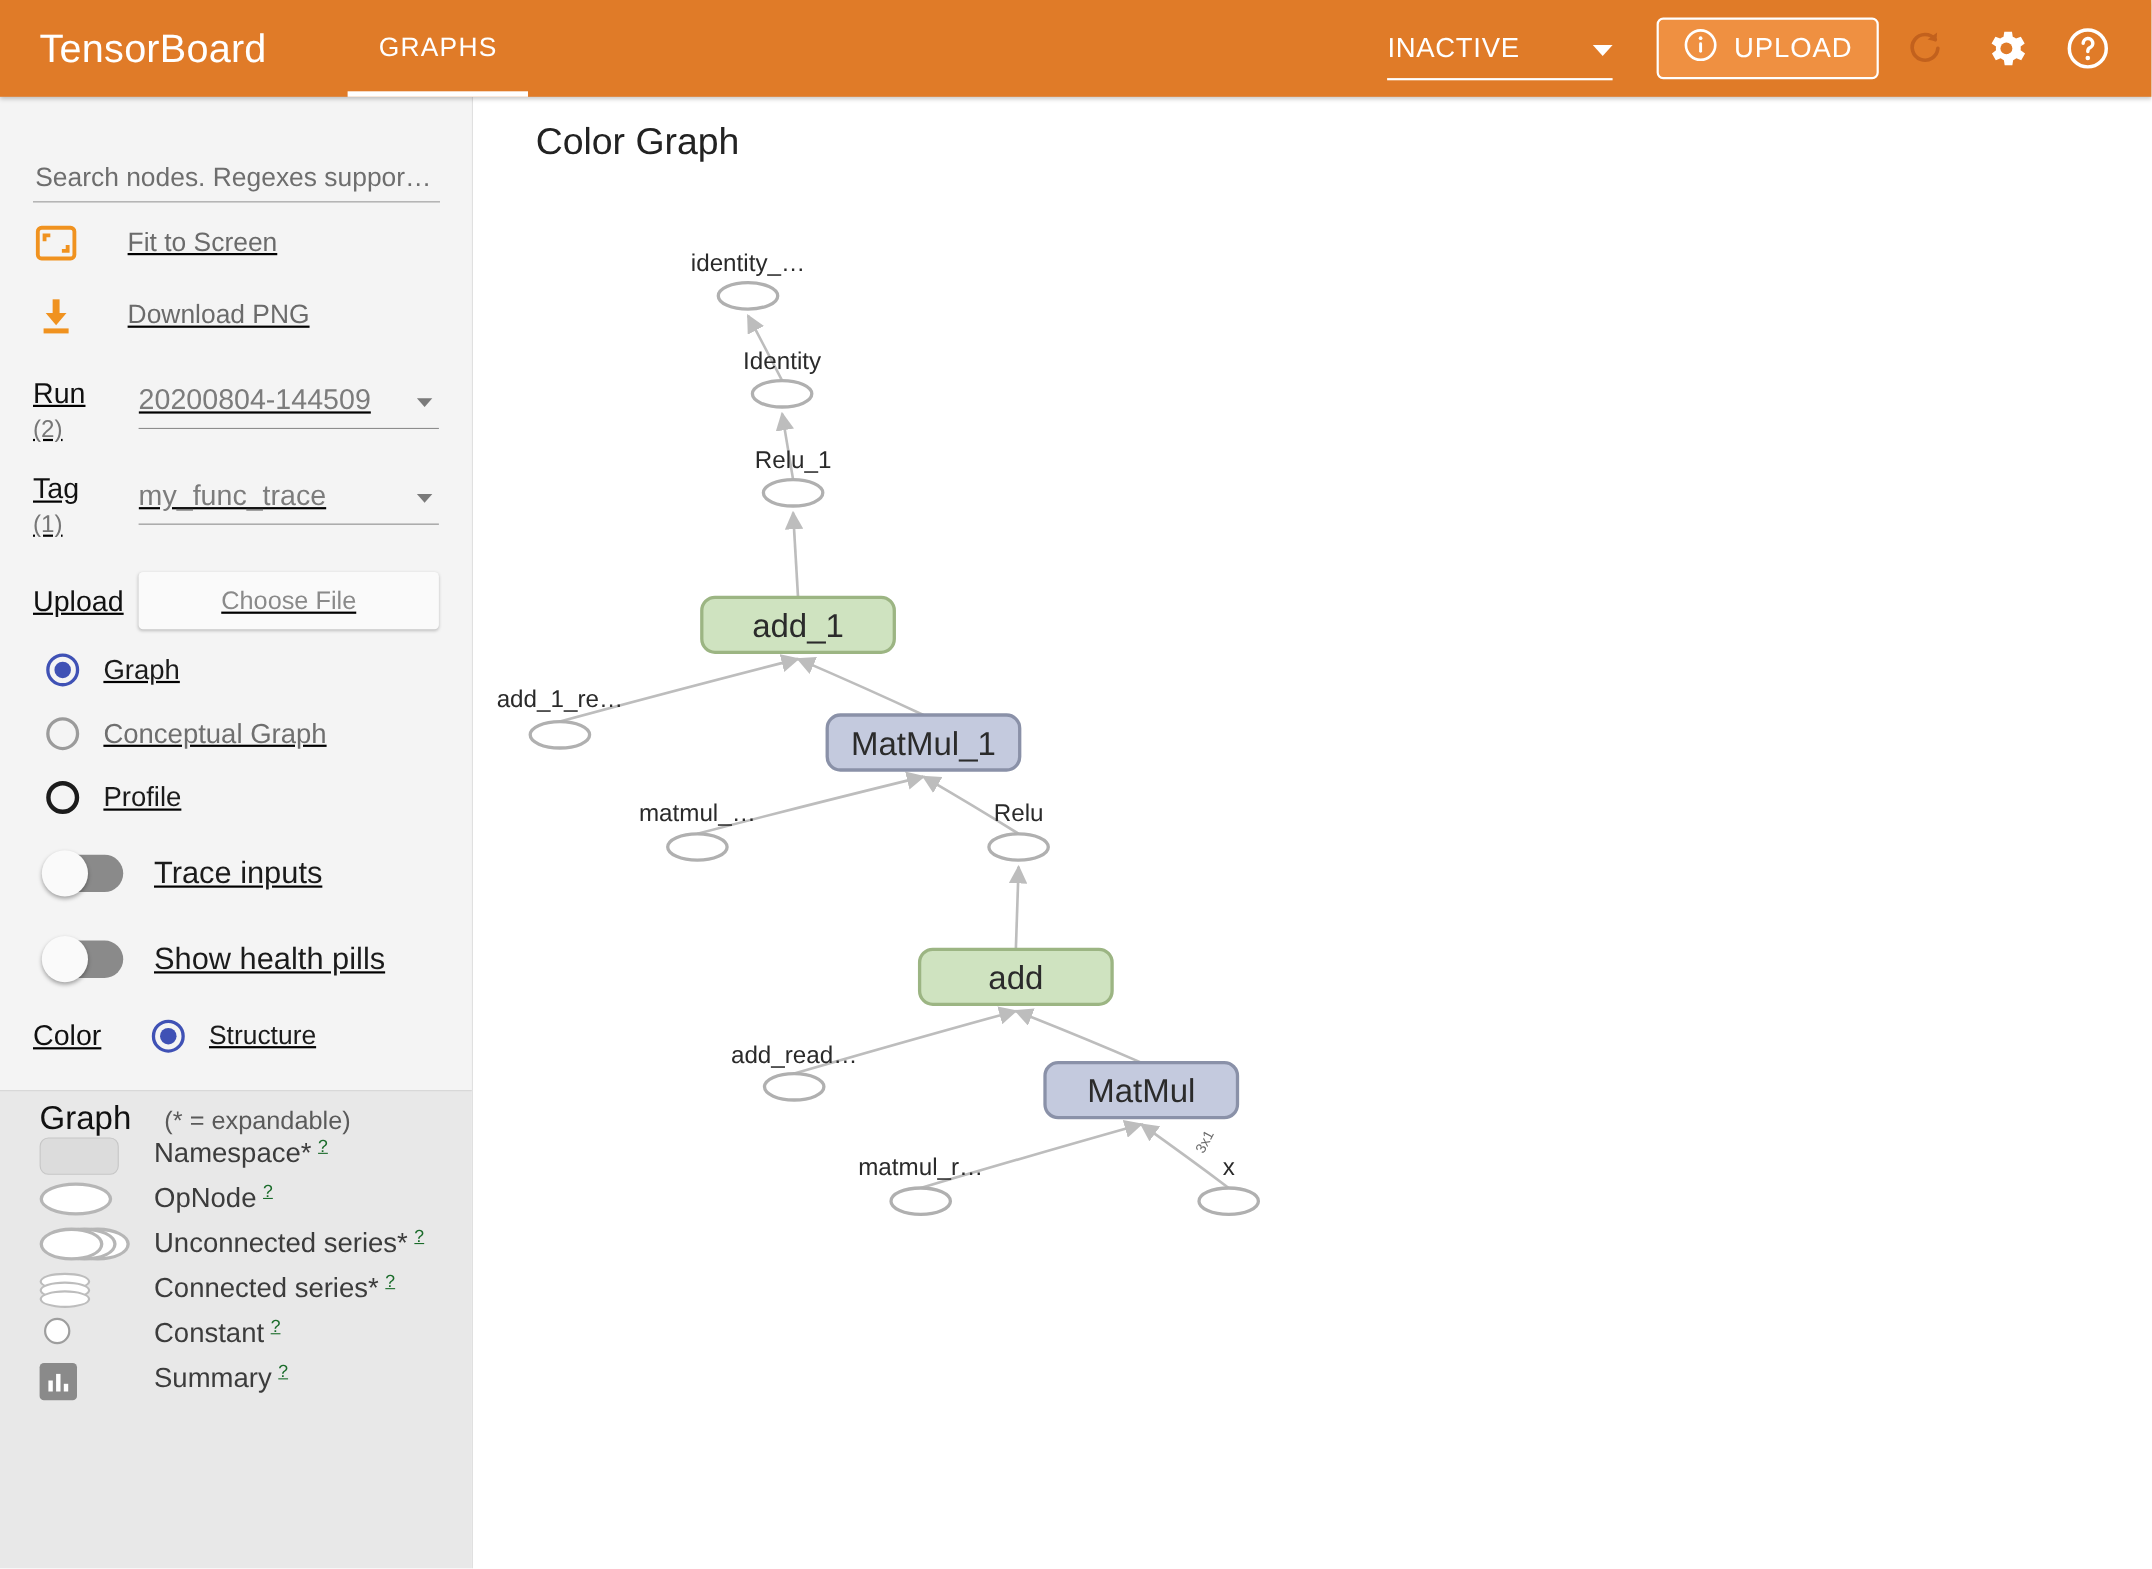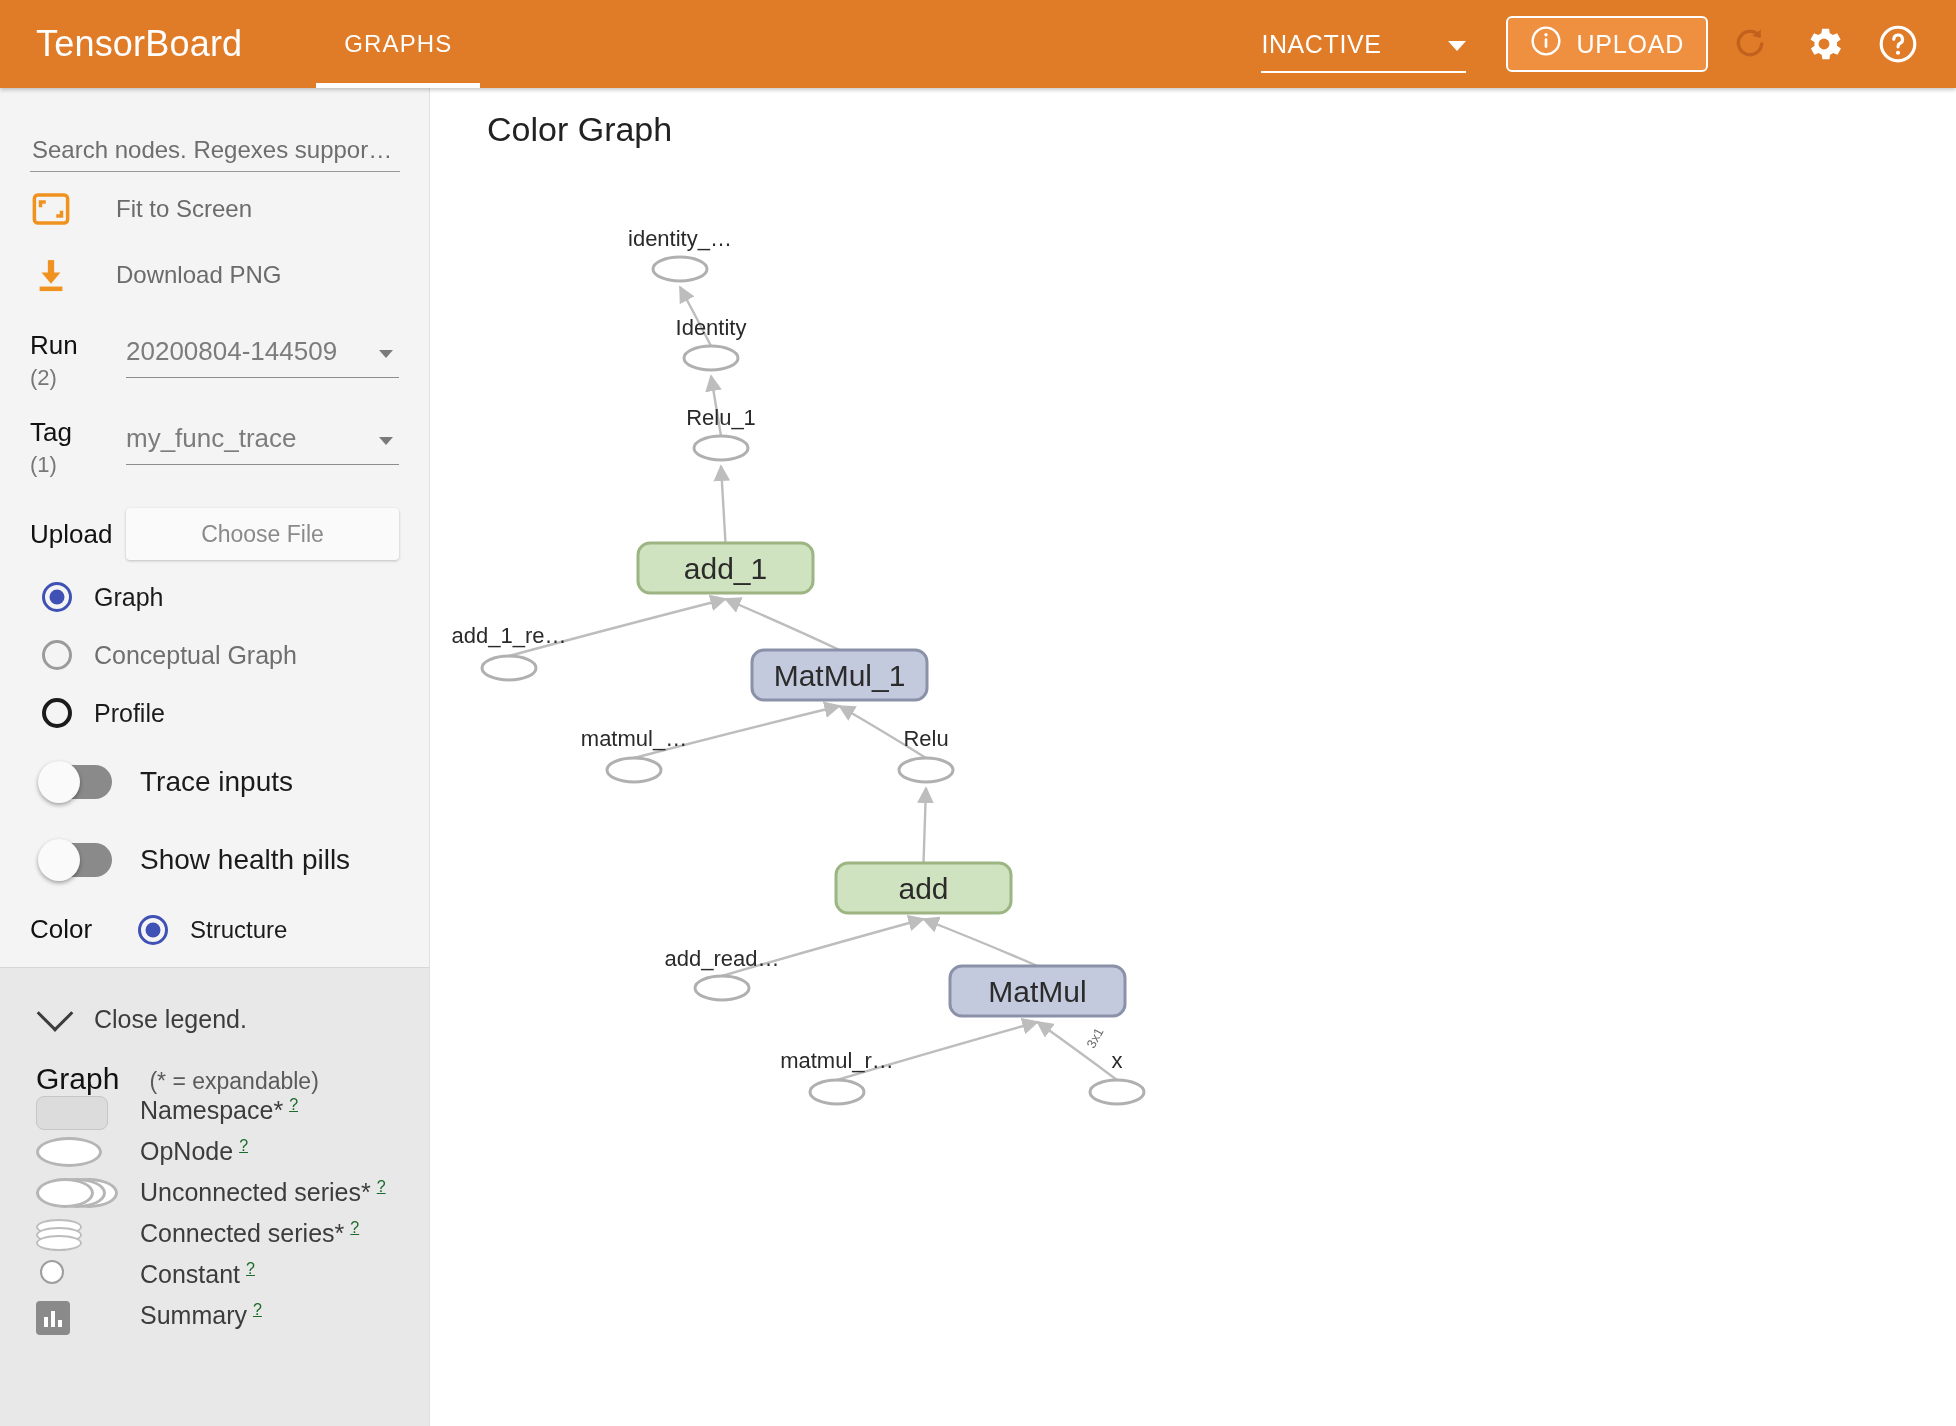--- a/index.html
+++ b/index.html
@@ -70,21 +70,21 @@
   .icon-btn svg { display: block; }
 
   
   #sidebar {
     position: absolute; top: 88px; left: 0;
     width: 430px; height: 1338px;
     background: #f4f4f4;
     border-right: 1px solid #e0e0e0;
     overflow: hidden;
   }
-  #sidebar-top { padding: 0 30px; }
+  #sidebar-top { padding: 12px 30px; text-decoration: underline; }
   #search-input {
     margin-top: 40px; width: 370px; height: 44px;
     border: none; border-bottom: 1px solid #9a9a9a;
     background: transparent; outline: none;
     font-size: 24px; color: #5f5f5f;
     font-family: "Liberation Sans", sans-serif;
   }
   #search-input::placeholder { color: #6e6e6e; }
 
   .action-row {
@@ -347,24 +347,20 @@
       </div>
 
       <div id="color-row">
         <span class="field-label">Color</span>
         <span class="radio checked"></span>
         <span class="radio-label" style="font-size:24px">Structure</span>
       </div>
     </div>
 
     <div id="legend">
-      <div id="legend-close">
-        <span class="chev"></span>
-        <span class="lbl">Close legend.</span>
-      </div>
 
       <div id="legend-head">
         <span class="h">Graph</span>
         <span class="sub">(* = expandable)</span>
       </div>
 
       <div class="legend-row">
         <span class="legend-swatch">
             <i class="sw-namespace"></i>
           </span>

